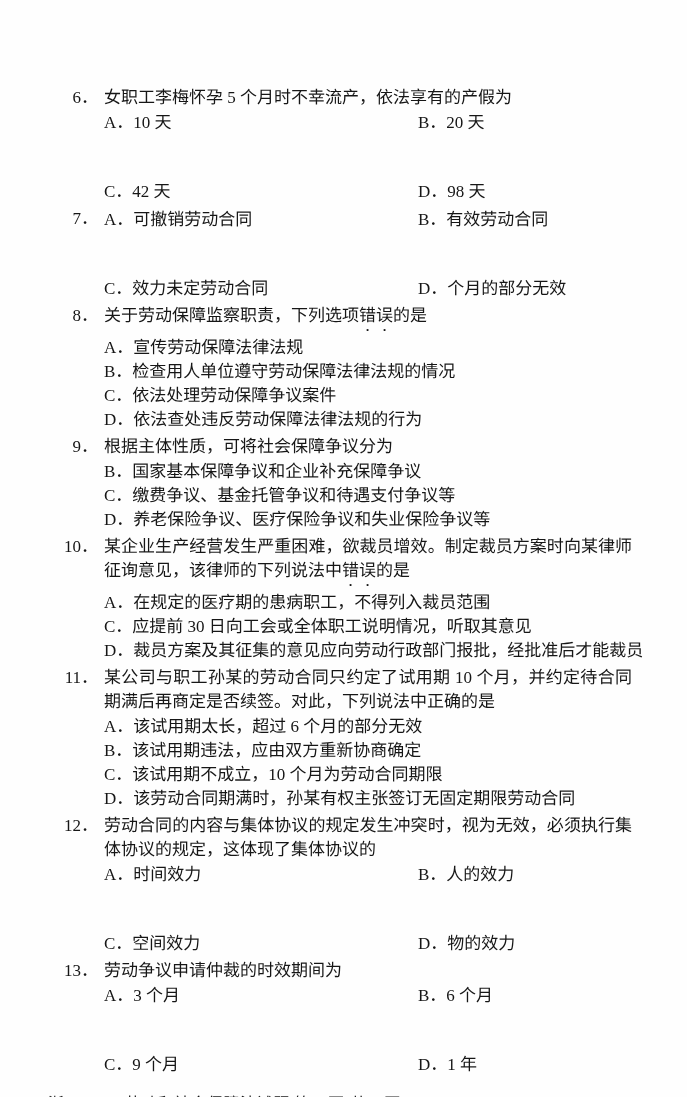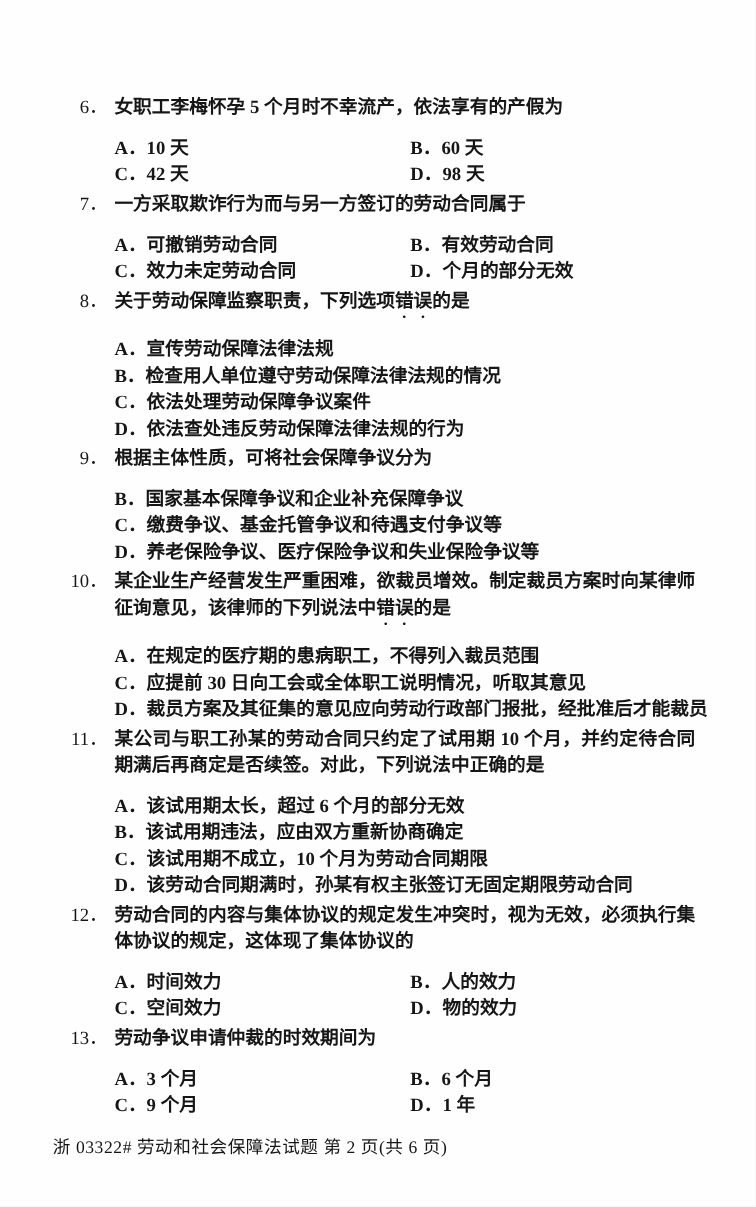--- a/index.html
+++ b/index.html
@@ -29,29 +29,29 @@
     flex: none;
     width: 38px;
     text-align: right;
     line-height: 24px;
     white-space: nowrap;
   }
   .q-body {
     flex: 1;
     margin-left: 6px;
     max-width: 528px;
-    font-weight: bold;
   }
   .q-stem {
     margin: 0;
     line-height: 24px;
     text-align: justify;
   }
   .q-options {
-    margin-top: 13px;
+    margin-top: 1px;
+    gap: 45px;
   }
   .q-options.stacked .q-option {
     display: block;
     line-height: 24px;
   }
   .q-options.two-column {
     display: grid;
     grid-template-columns: 269px 1fr;
     grid-auto-rows: 24px;
   }
@@ -81,31 +81,30 @@
 <body>
 
 <div class="page">
   <main id="question-list">
   <section class="question">
     <span class="q-num">6．</span>
     <div class="q-body">
       <p class="q-stem">女职工李梅怀孕 5 个月时不幸流产，依法享有的产假为</p>
       <div class="q-options two-column">
             <div class="q-option"><span class="opt-label">A．</span><span class="opt-text">10 天</span></div>
-            <div class="q-option"><span class="opt-label">B．</span><span class="opt-text">60 天</span></div>
+            <div class="q-option"><span class="opt-label">B．</span><span class="opt-text">20 天</span></div>
             <div class="q-option"><span class="opt-label">C．</span><span class="opt-text">42 天</span></div>
             <div class="q-option"><span class="opt-label">D．</span><span class="opt-text">98 天</span></div>
           </div>
     </div>
   </section>
 
   <section class="question">
     <span class="q-num">7．</span>
     <div class="q-body">
-      <p class="q-stem">一方采取欺诈行为而与另一方签订的劳动合同属于</p>
       <div class="q-options two-column">
             <div class="q-option"><span class="opt-label">A．</span><span class="opt-text">可撤销劳动合同</span></div>
             <div class="q-option"><span class="opt-label">B．</span><span class="opt-text">有效劳动合同</span></div>
             <div class="q-option"><span class="opt-label">C．</span><span class="opt-text">效力未定劳动合同</span></div>
             <div class="q-option"><span class="opt-label">D．</span><span class="opt-text">个月的部分无效</span></div>
           </div>
     </div>
   </section>
 
   <section class="question">

